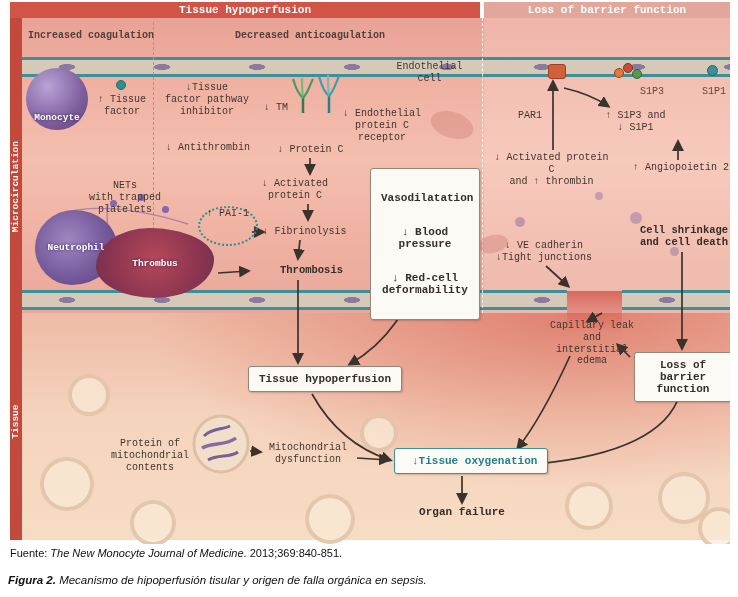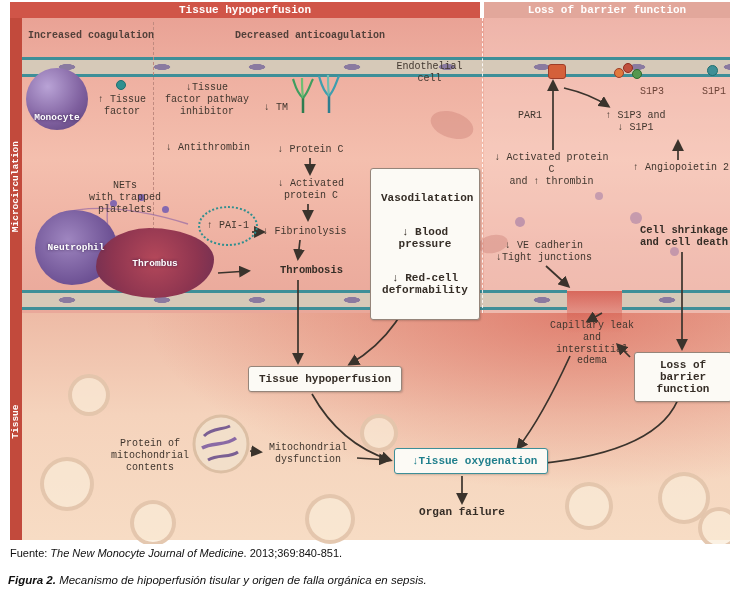--- a/index.html
+++ b/index.html
@@ -116,21 +116,21 @@
   <span class="dot" style="left:697px;top:63px;width:9px;height:9px;background:#3e8f96;border:1px solid #1f6f70;"></span>
 
   <svg class="abs" style="left:182px;top:412px;z-index:3;" width="58" height="60">
     <ellipse cx="29" cy="30" rx="27" ry="28" fill="#f2dfca" stroke="#dcbfa4" stroke-width="3"></ellipse>
     <path d="M12 22 C20 14 30 16 38 12" stroke="#7a5f93" stroke-width="3" fill="none"></path>
     <path d="M10 34 C20 28 34 32 44 24" stroke="#8a6aa5" stroke-width="3.5" fill="none"></path>
     <path d="M16 46 C26 40 38 44 46 38" stroke="#7a5f93" stroke-width="3" fill="none"></path>
   </svg>
 
   <div class="abs" style="left:188px;top:204px;width:56px;height:36px;border:2px dotted #2f8f8f;border-radius:50%;
-              display:flex;align-items:center;justify-content:center;z-index:5;">
+              display:flex;align-items:flex-start;justify-content:center;z-index:5;">
     <span class="lbl" style="position:static;font-size:10px;">↑ PAI-1</span>
   </div>
 
   <svg class="arrows" width="720" height="538" viewBox="0 0 720 538">
     <defs>
       <marker id="ah" viewBox="0 0 8 8" refX="6" refY="4" markerWidth="7" markerHeight="7" orient="auto-start-reverse">
         <path d="M0,0 L8,4 L0,8 Z" fill="#3a332c"></path>
       </marker>
     </defs>
     <g stroke="#3a332c" stroke-width="1.7" fill="none">
@@ -158,23 +158,25 @@
   </svg>
 
   <div class="lbl" style="left:372px;top:59px;width:95px;z-index:5;">Endothelial cell</div>
   <div class="lbl wlbl" style="left:14px;top:110px;width:66px;z-index:5;">Monocyte</div>
   <div class="lbl" style="left:80px;top:92px;width:64px;">↑ Tissue
 factor</div>
   <div class="lbl" style="left:148px;top:80px;width:98px;">↓Tissue
 factor pathway
 inhibitor</div>
   <div class="lbl" style="left:248px;top:100px;width:36px;">↓ TM</div>
+  <div class="lbl" style="left:322px;top:106px;width:100px;">↓ Endothelial
+protein C receptor</div>
   <div class="lbl" style="left:148px;top:140px;width:100px;">↓ Antithrombin</div>
   <div class="lbl" style="left:258px;top:142px;width:85px;">↓ Protein C</div>
-  <div class="lbl" style="left:252px;top:176px;width:98px;">↓ Activated
+  <div class="lbl" style="left:236px;top:176px;width:98px;">↓ Activated
 protein C</div>
   <div class="lbl" style="left:252px;top:224px;width:85px;">↓ Fibrinolysis</div>
   <div class="lbl" style="left:70px;top:178px;width:90px;">NETs
 with trapped
 platelets</div>
   <div class="lbl wlbl" style="left:28px;top:240px;width:76px;">Neutrophil</div>
   <div class="lbl wlbl" style="left:108px;top:256px;width:74px;">Thrombus</div>
   <div class="lbl b" style="left:243px;top:262px;width:90px;font-size:10.5px;color:#352d26;text-align:right;">Thrombosis</div>
   <div class="lbl" style="left:498px;top:108px;width:44px;">PAR1</div>
   <div class="lbl" style="left:622px;top:84px;width:40px;color:#6b4236;">S1P3</div>

